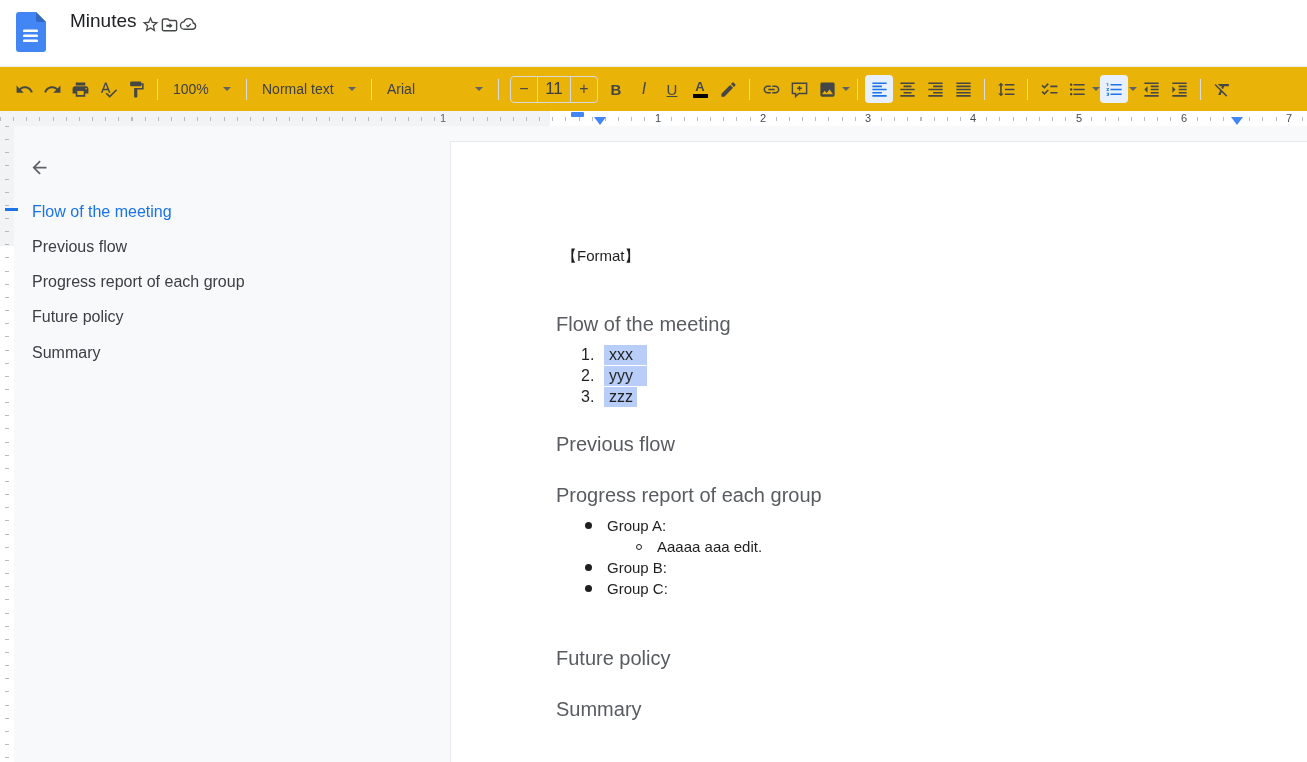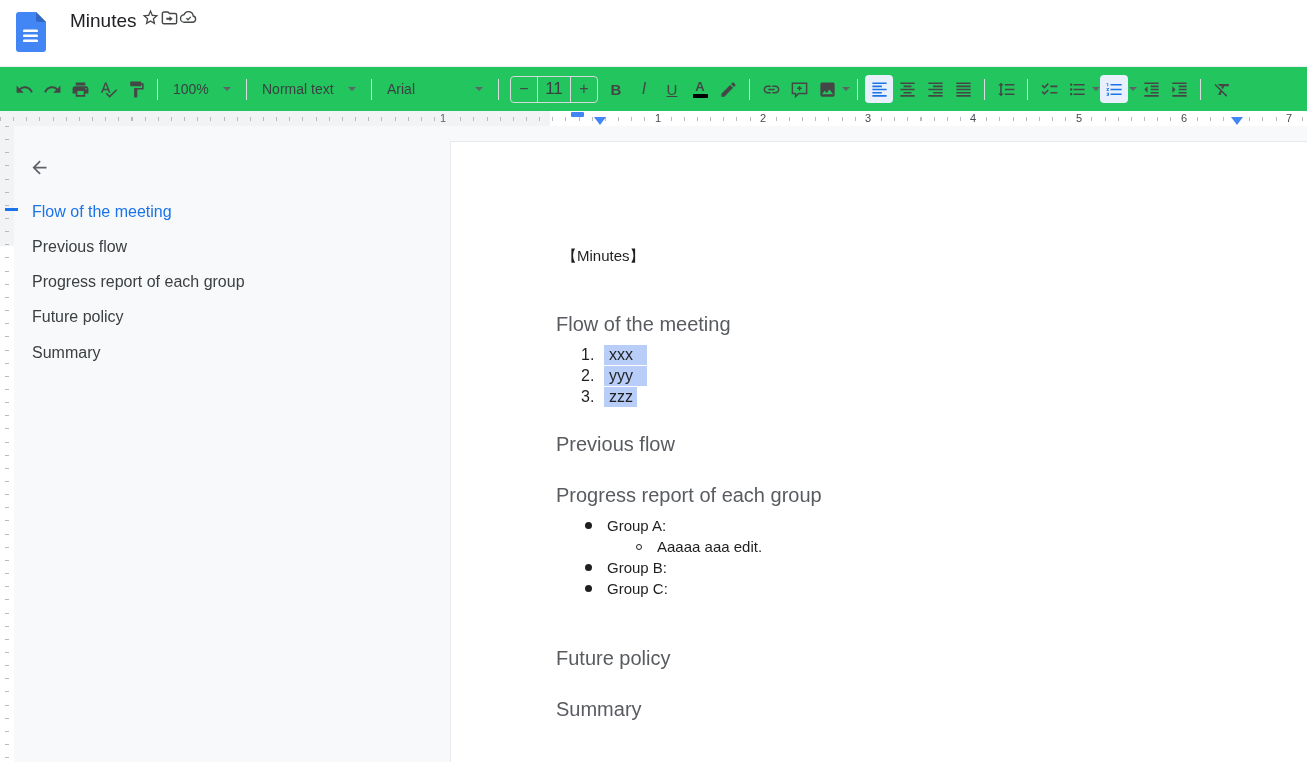--- a/index.html
+++ b/index.html
@@ -2,30 +2,30 @@
 <html><head>
 <meta charset="utf-8">
 <style>
   * { margin:0; padding:0; box-sizing:border-box; }
   html,body { width:1307px; height:762px; overflow:hidden; background:#fff;
     font-family:"Liberation Sans","DejaVu Sans",sans-serif; }
 
   
   .header { position:relative; height:66px; background:#fff; }
   .logo { position:absolute; left:16px; top:12px; width:30px; height:40px; cursor:pointer; }
-  .title-row { position:absolute; left:66px; top:8px; display:flex; align-items:flex-start; gap:0; }
+  .title-row { position:absolute; left:66px; top:8px; display:flex; align-items:flex-end; gap:0; }
   .doc-title { font-size:19px; color:#202124; padding:2px 4px; border-radius:2px; }
   .hicon { width:19px; height:19px; display:flex; align-items:center; justify-content:center; cursor:pointer; }
   .hicon svg { width:19px; height:19px; }
   .menu-row { position:absolute; left:66px; top:39px; display:flex; align-items:center; }
   .menu-item { font-size:15px; color:#202124; padding:3px 7px; border-radius:4px; cursor:pointer; }
   .last-edit { font-size:14px; color:#6b6e73; text-decoration:underline; margin-left:14px; cursor:pointer; }
 
   
-  .toolbar { position:relative; height:45px; background:#22c55e; border-top:1px solid #eceef0;
+  .toolbar { position:relative; height:45px; background:#eab308; border-top:1px solid #eceef0;
     display:flex; align-items:center; padding-left:10px; }
   .tbtn { border:none; background:transparent; width:28px; height:28px; border-radius:4px;
     display:flex; align-items:center; justify-content:center; cursor:pointer; flex:0 0 auto; }
   .tbtn svg { width:19px; height:19px; fill:#444746; }
   .tbtn.active { background:#e8f0fe; }
   .tbtn.active svg { fill:#1a73e8; }
   .tsep { width:1px; height:21px; background:#dadce0; margin:0 7px; flex:0 0 auto; }
   .tool-text { font-size:14px; color:#3c4043; display:flex; align-items:center; gap:8px;
     padding:4px 8px; border-radius:4px; cursor:pointer; flex:0 0 auto; }
   .caret { width:0; height:0; border-left:4px solid transparent; border-right:4px solid transparent;
@@ -307,21 +307,21 @@
     </button>
     <span class="active-dash"></span>
     <div class="outline-item active" style="top:75px">Flow of the meeting</div>
     <div class="outline-item" style="top:110px">Previous flow</div>
     <div class="outline-item" style="top:145px">Progress report of each group</div>
     <div class="outline-item" style="top:180px">Future policy</div>
     <div class="outline-item" style="top:216px">Summary</div>
   </div>
 
   <div class="page">
-    <div class="doc-line" style="left:111px; top:103px">【Minutes】</div>
+    <div class="doc-line" style="left:111px; top:103px">【Format】</div>
 
     <div class="doc-h" style="top:169px">Flow of the meeting</div>
 
     <div class="num-row" style="top:202px">
       <span class="num">1.</span><span class="sel">xxx</span>
     </div>
     <div class="num-row" style="top:223px">
       <span class="num">2.</span><span class="sel">yyy</span>
     </div>
     <div class="num-row" style="top:244px">

